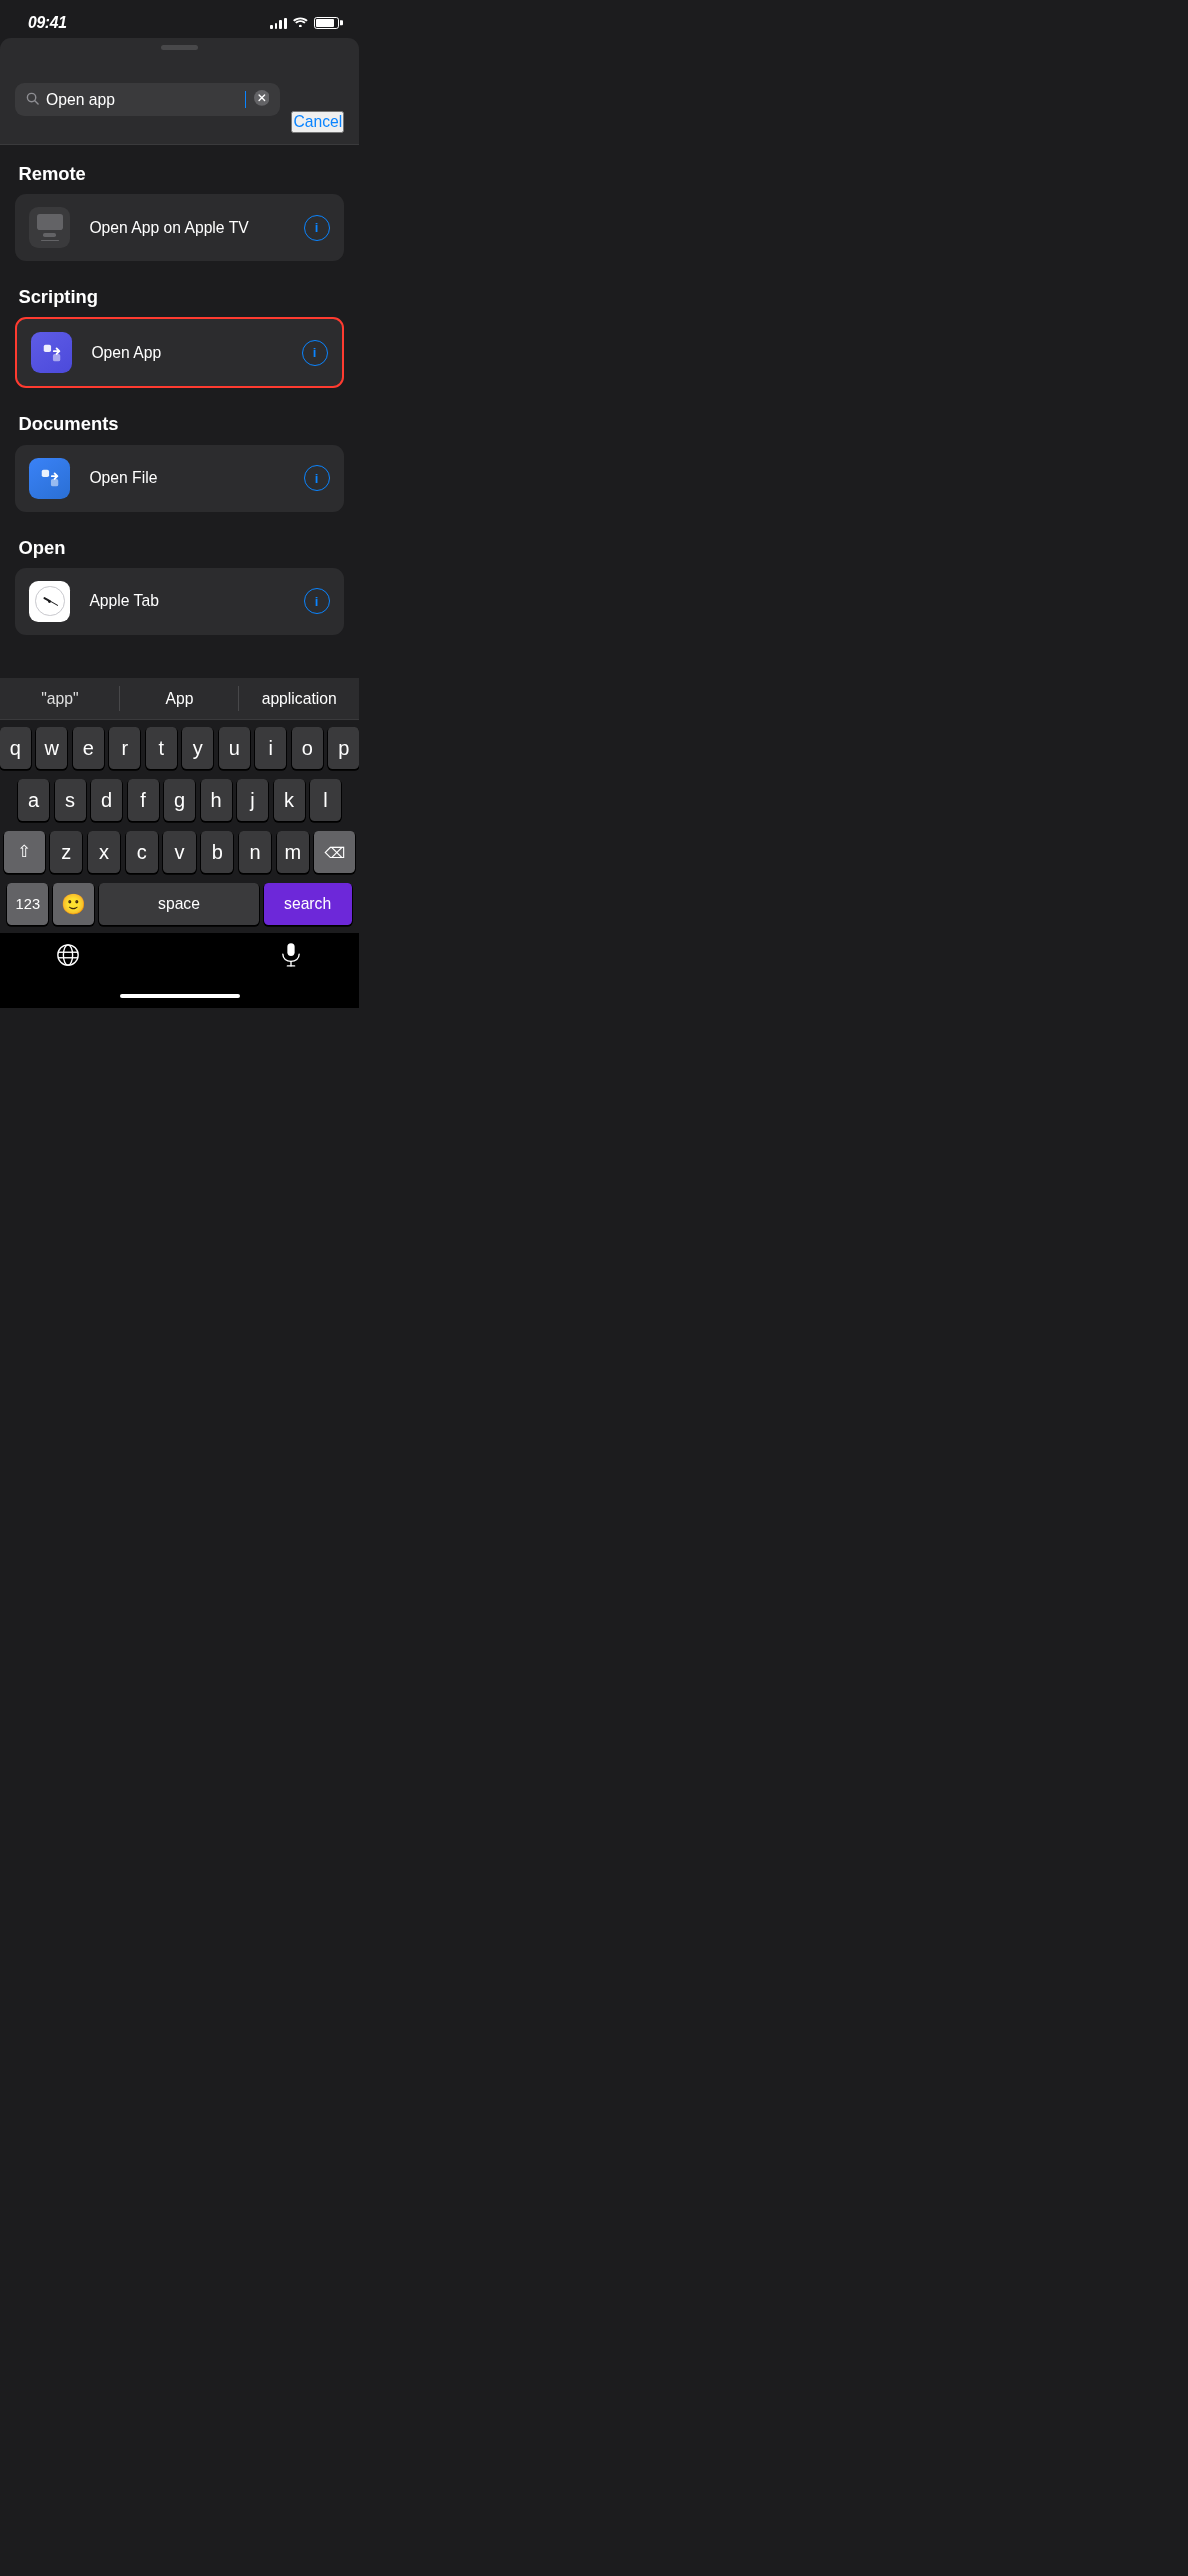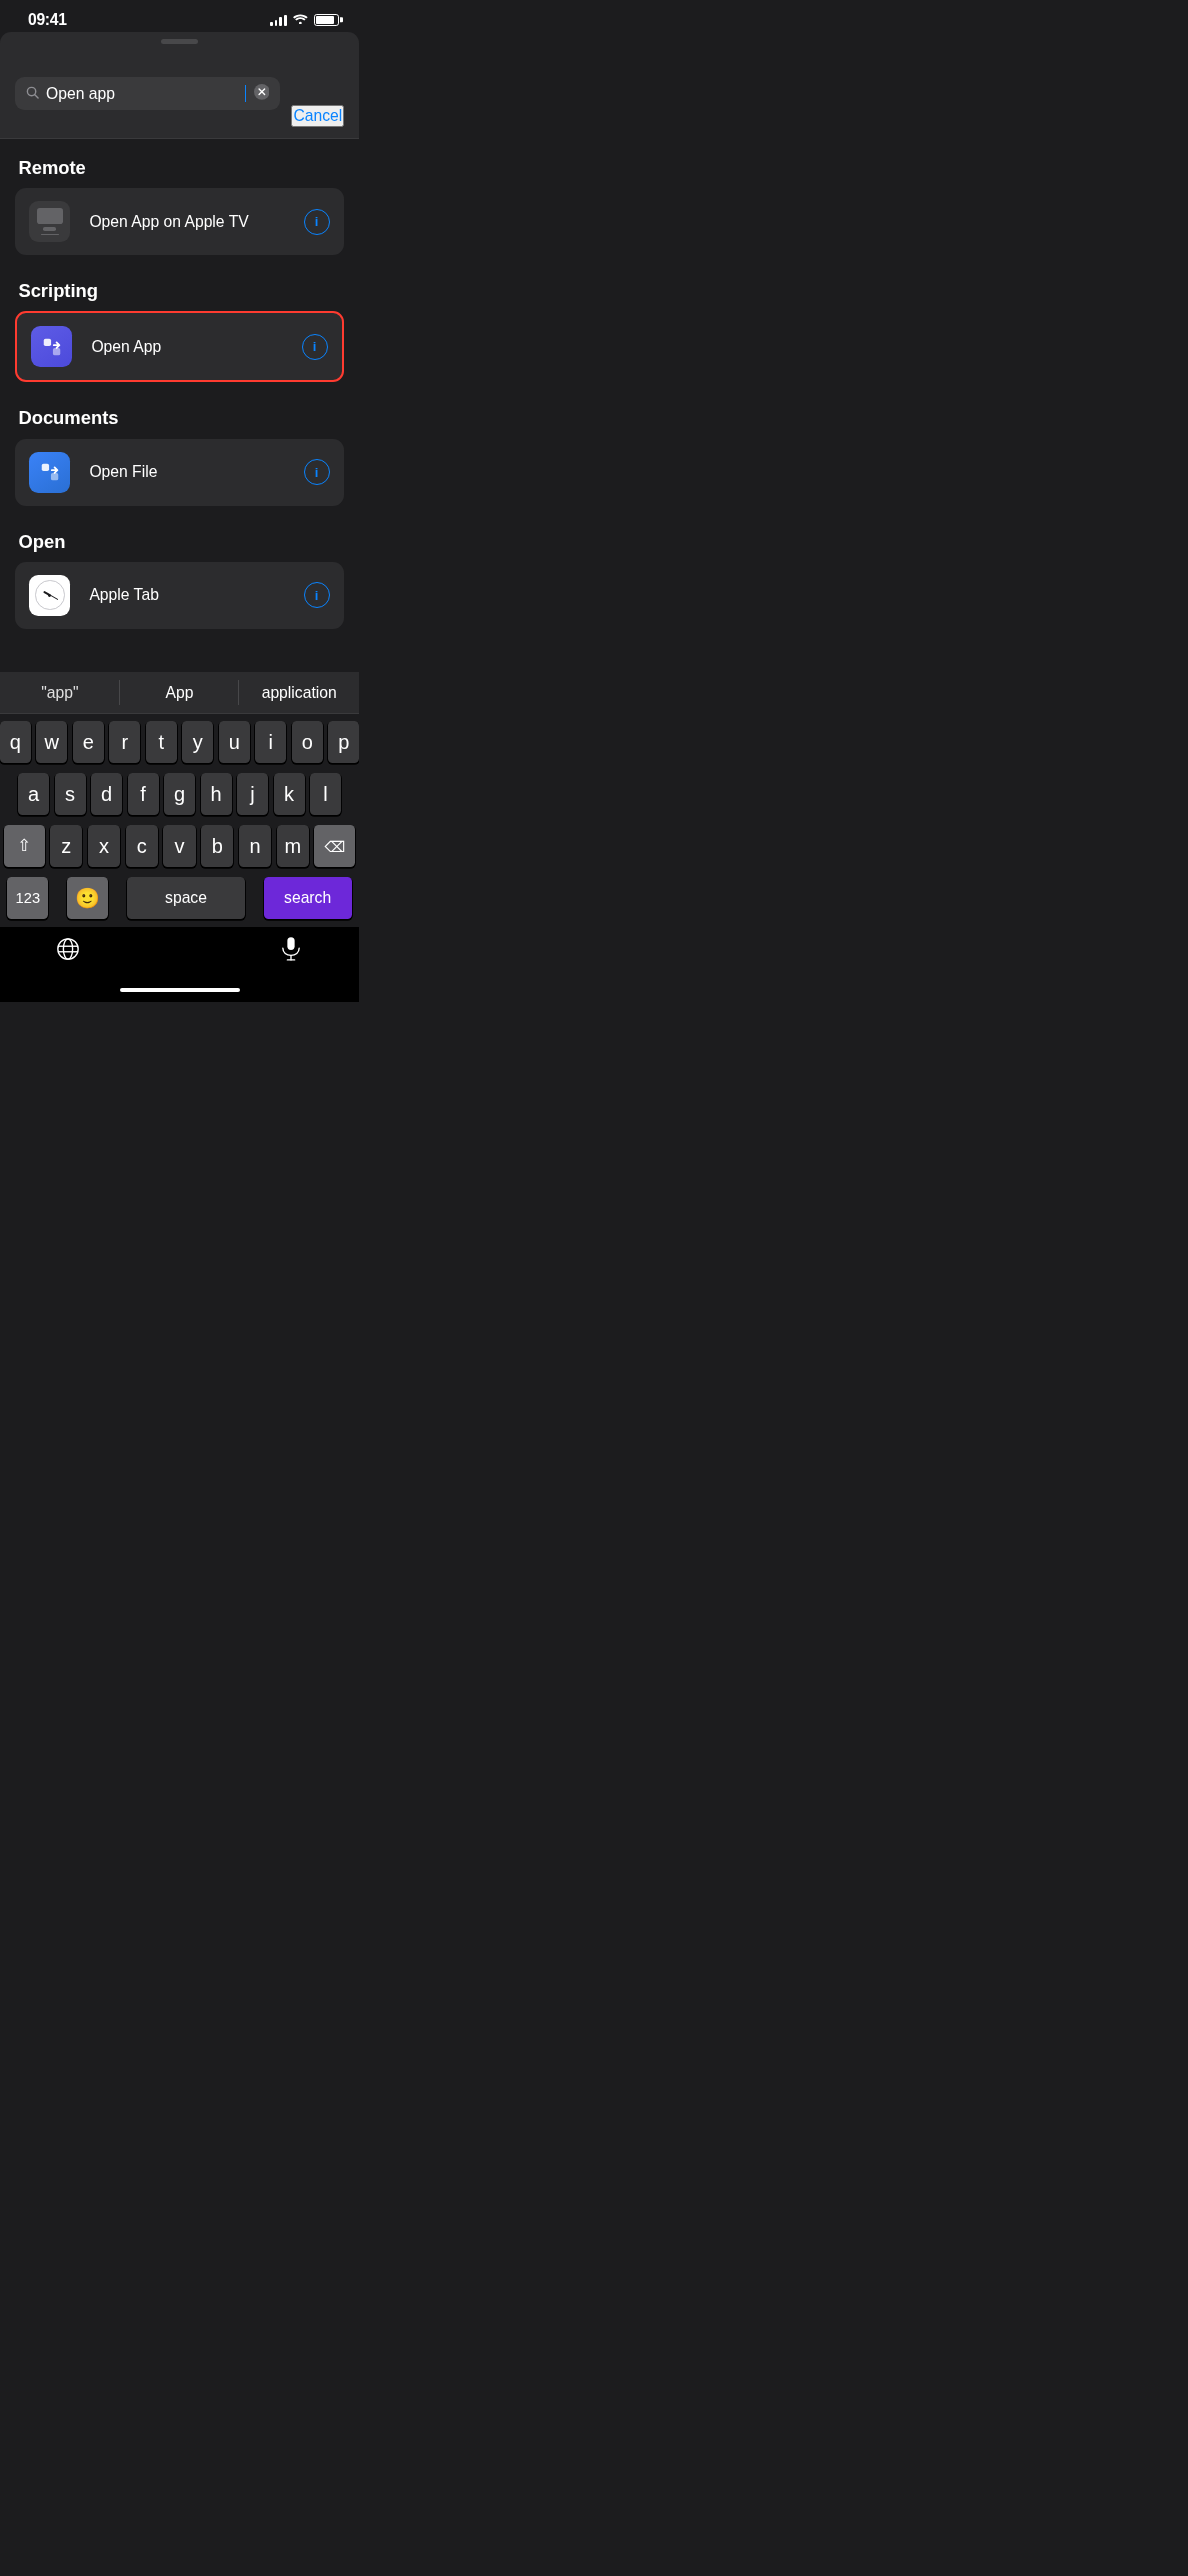--- a/index.html
+++ b/index.html
@@ -12,22 +12,23 @@
       font-family: -apple-system, 'SF Pro Display', 'Helvetica Neue', Arial, sans-serif;
       color: #ffffff;
       overflow-x: hidden;
     }
 
     .status-bar {
       display: flex;
       justify-content: space-between;
       align-items: center;
       padding: 13px 20px 5.5px 28px;
-      height: 32px;
+      height: 38px;
       background: #1c1c1e;
+      font-style: italic;
     }
 
     .status-time {
       font-size: 15.7px;
       font-weight: 600;
       color: #ffffff;
       letter-spacing: -0.3px;
     }
 
     .status-icons {
@@ -358,21 +359,21 @@
 
     .key.special {
       background: #636366;
       min-width: 41px;
       max-width: 48px;
       font-size: 14.7px;
     }
 
     .bottom-row {
       display: flex;
-      gap: 19px;
+      gap: 5px;
       padding: 0 3.7px 3.7px;
       align-items: flex-end;
     }
 
     .key-123 {
       height: 42px;
       width: 41px;
       background: #636366;
       border-radius: 4.6px;
       display: flex;

